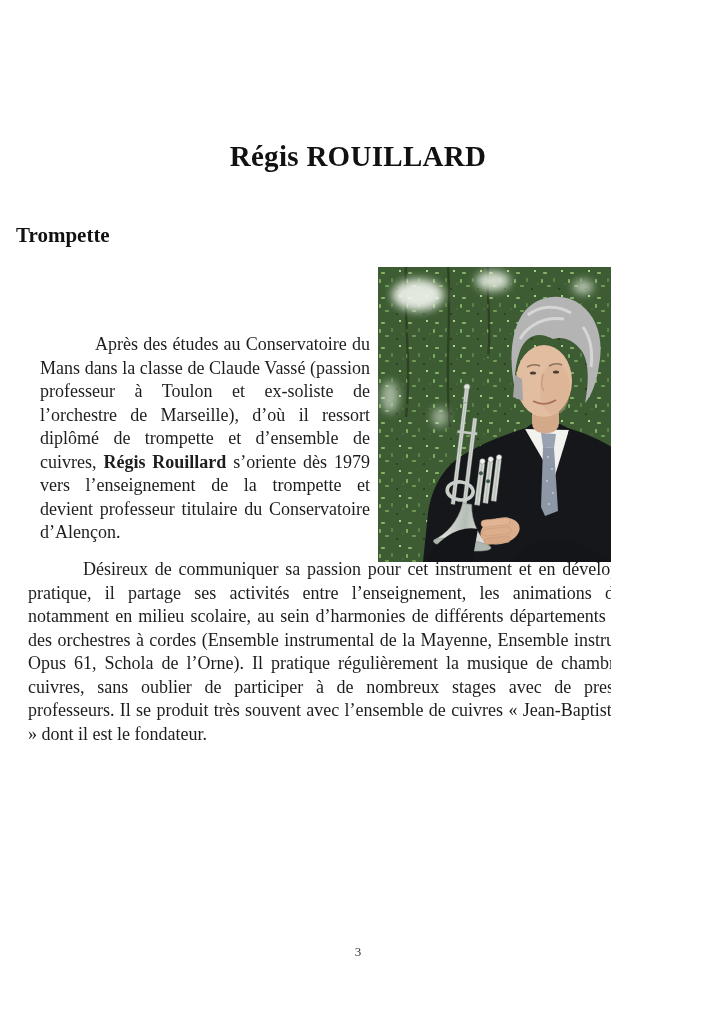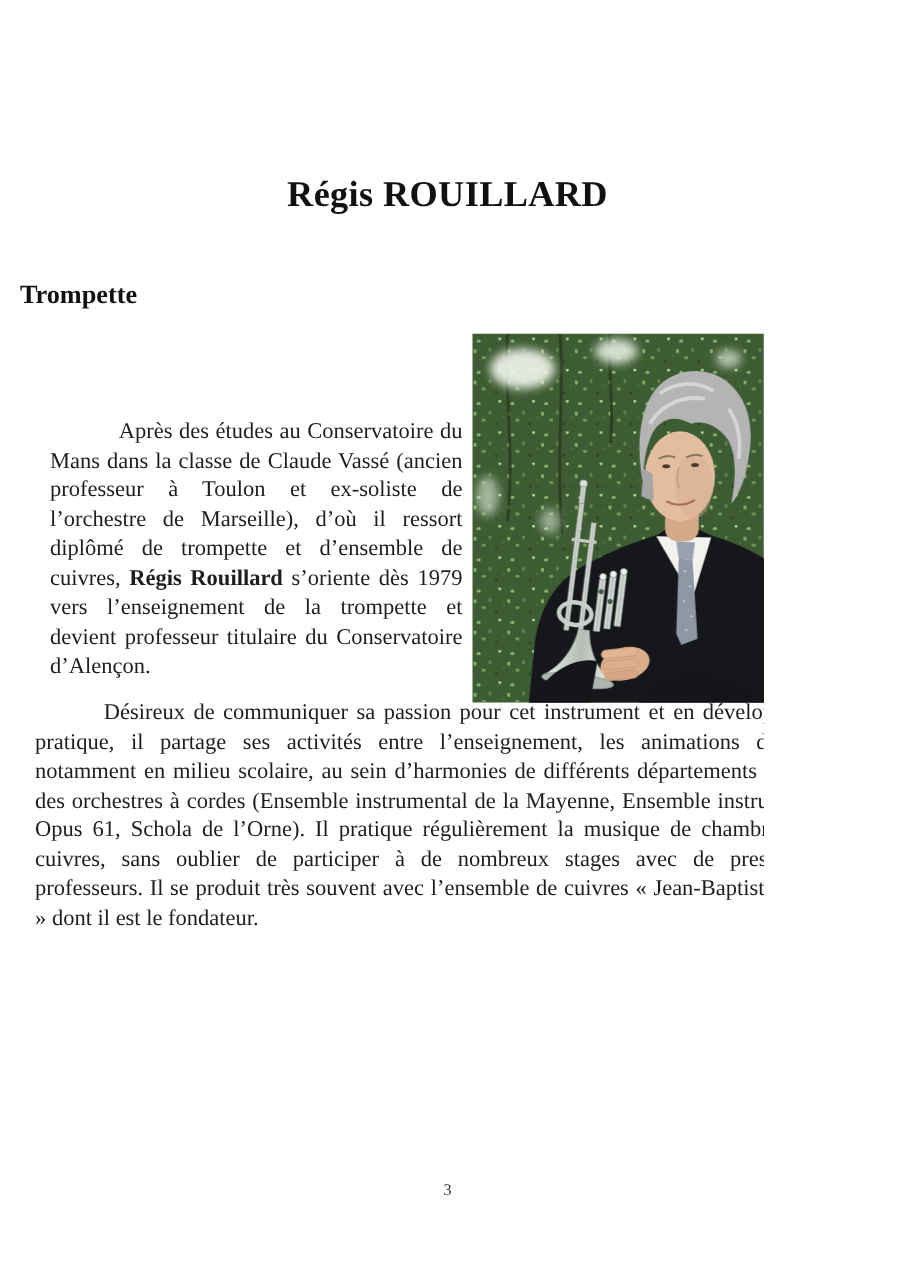--- a/index.html
+++ b/index.html
@@ -155,20 +155,20 @@
         <rect x="103" y="252" width="29" height="7" rx="3.5" fill="#e0b494" stroke="#c79a7a" stroke-width="0.6" transform="rotate(-6 117 255)"></rect>
         <rect x="104" y="261" width="29" height="7" rx="3.5" fill="#dcae8c" stroke="#c79a7a" stroke-width="0.6" transform="rotate(-6 118 264)"></rect>
         <rect x="106" y="270" width="26" height="6.5" rx="3.2" fill="#d8a886" stroke="#c79a7a" stroke-width="0.6" transform="rotate(-6 119 273)"></rect>
       </g>
 
       <path d="M 45,295 C 62,268 84,258 100,262 L 94,295 Z" fill="#141519"></path>
       <path d="M 132,295 C 146,277 168,269 190,272 L 240,295 Z" fill="#141519"></path>
     </svg>
   </div>
 
-  <p class="para para1"><span>Après des études au Conservatoire du Mans dans la classe de Claude Vassé (ancien professeur à Toulon et ex-soliste de l’orchestre de Marseille), d’où il ressort diplômé de trompette et d’ensemble de cuivres, </span><b>Régis Rouillard</b><span> s’oriente dès 1979 vers l’enseignement de la trompette et devient professeur titulaire du Conservatoire d’Alençon.</span></p>
+  <p class="para para1"><span>Après des études au Conservatoire du Mans dans la classe de Claude Vassé (passion professeur à Toulon et ex-soliste de l’orchestre de Marseille), d’où il ressort diplômé de trompette et d’ensemble de cuivres, </span><b>Régis Rouillard</b><span> s’oriente dès 1979 vers l’enseignement de la trompette et devient professeur titulaire du Conservatoire d’Alençon.</span></p>
 
   <p class="para para2">Désireux de communiquer sa passion pour cet instrument et en développer sa pratique, il partage ses activités entre l’enseignement, les animations diverses notamment en milieu scolaire, au sein d’harmonies de différents départements et avec des orchestres à cordes (Ensemble instrumental de la Mayenne, Ensemble instrumental Opus 61, Schola de l’Orne). Il pratique régulièrement la musique de chambre pour cuivres, sans oublier de participer à de nombreux stages avec de prestigieux professeurs. Il se produit très souvent avec l’ensemble de cuivres « Jean-Baptiste Lully » dont il est le fondateur.</p>
 
 
   <div class="pagenum">3</div>
 
 </div>
 
 </body></html>

